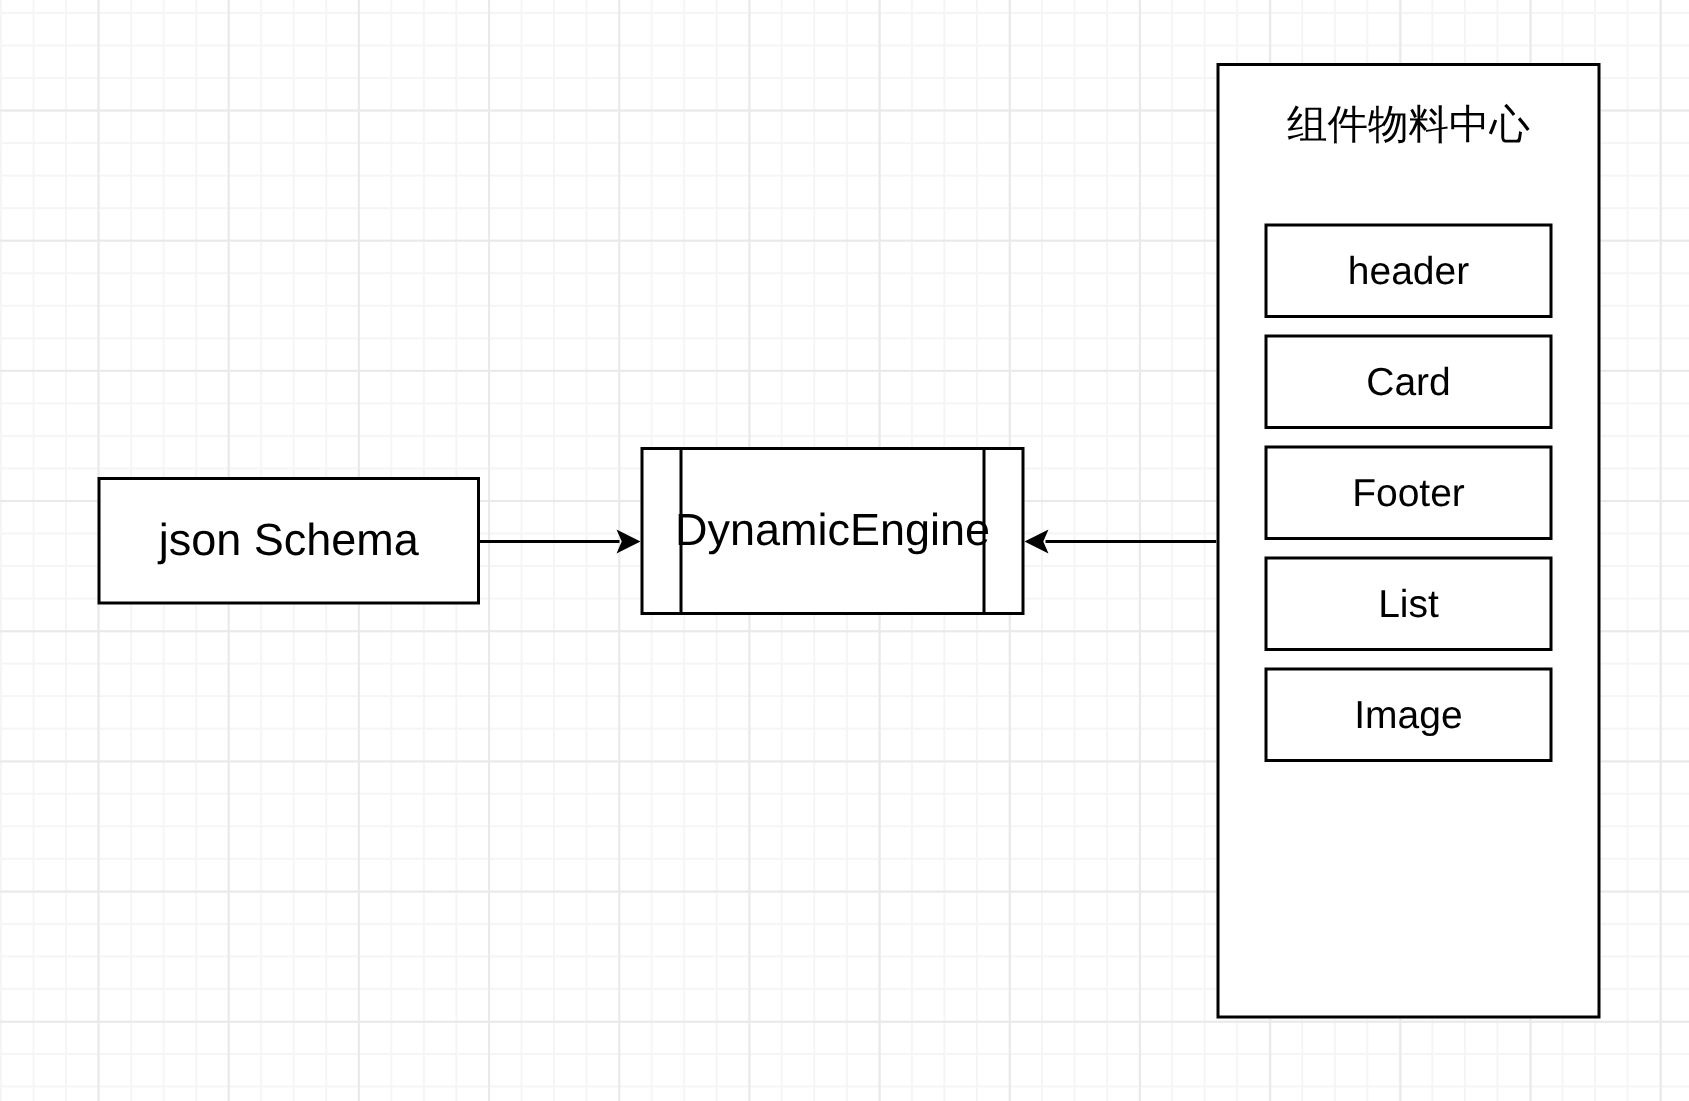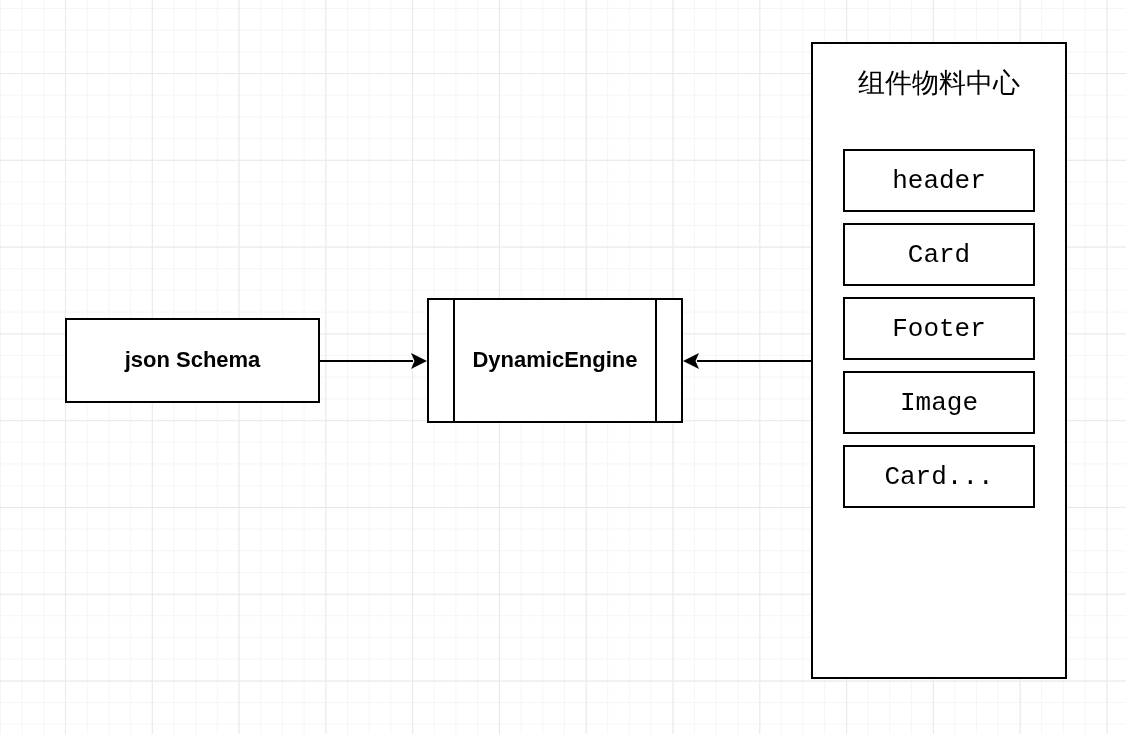--- a/index.html
+++ b/index.html
@@ -28,32 +28,31 @@
     width: 1126px; height: 734px;
     pointer-events: none;
   }
   .node {
     position: absolute;
     background: #ffffff;
     border: 2px solid #000000;
     display: flex;
     align-items: center;
     justify-content: center;
-    font-size: 22px;
+    font-size: 30px;
     line-height: 1.2;
     white-space: nowrap;
-    font-weight: bold;
   }
   .node-json-schema {
     left: 65px; top: 318px;
     width: 255px; height: 85px;
   }
   .node-dynamic-engine {
     left: 427px; top: 298px;
-    width: 256px; height: 125px;
+    width: 256px; height: 112px;
   }
   .process-bar {
     position: absolute;
     top: 0; bottom: 0;
     width: 2px;
     background: #000000;
   }
   .process-bar.left  { left: 24px; }
   .process-bar.right { right: 24px; }
   .container-node {
@@ -73,21 +72,20 @@
     font-size: 27px;
     white-space: nowrap;
   }
   .item-list {
     position: absolute;
     top: 105px; left: 30px;
     width: 192px;
     display: flex;
     flex-direction: column;
     gap: 11px;
-    font-family: Liberation Mono, monospace;
   }
   .item {
     height: 63px;
     background: #ffffff;
     border: 2px solid #000000;
     display: flex;
     align-items: center;
     justify-content: center;
     font-size: 26px;
     white-space: nowrap;
@@ -118,18 +116,18 @@
     <span>DynamicEngine</span>
     <div class="process-bar right"></div>
   </div>
 
   <div class="container-node">
     <div class="container-title">组件物料中心</div>
     <div class="item-list">
       <div class="item">header</div>
       <div class="item">Card</div>
       <div class="item">Footer</div>
+      <div class="item">List</div>
       <div class="item">Image</div>
-      <div class="item">Card...</div>
     </div>
   </div>
 
 </div>
 
 </body></html>

